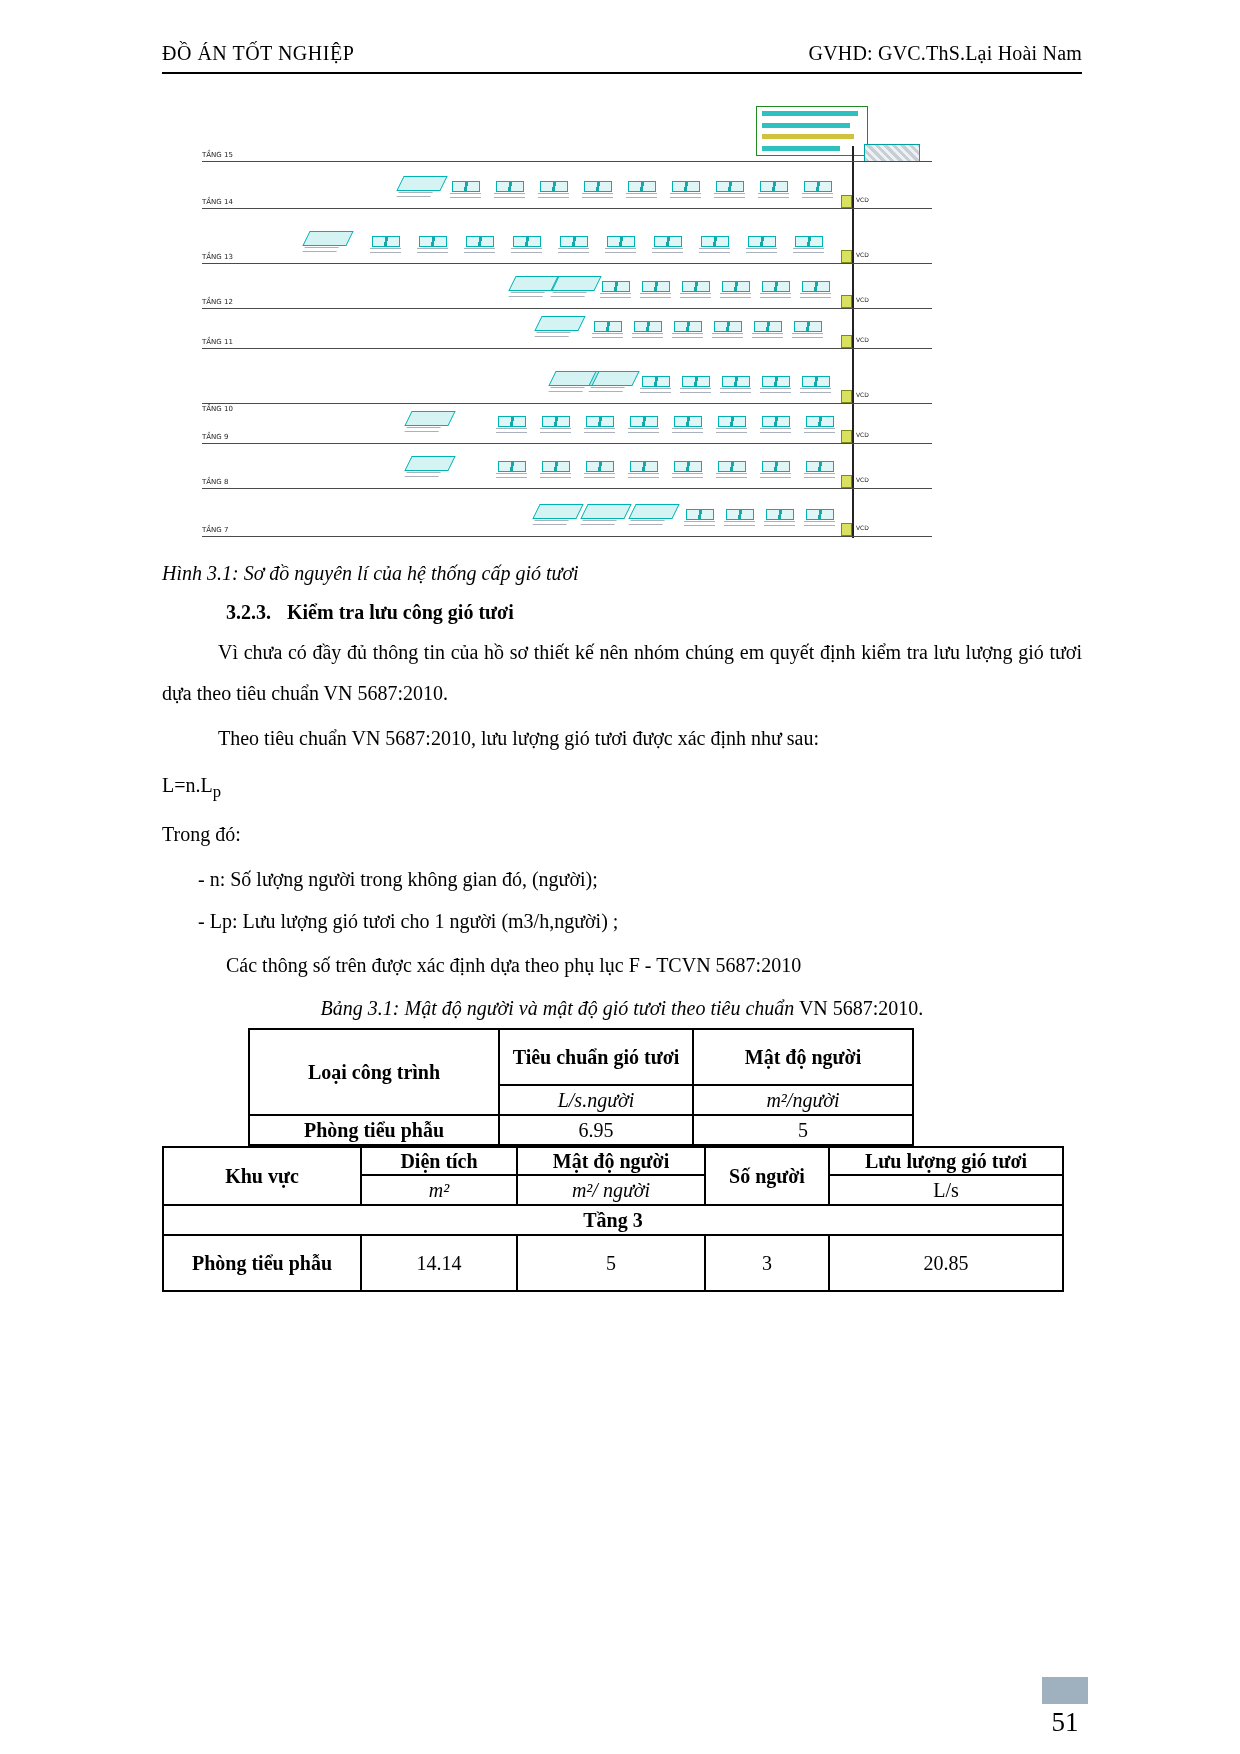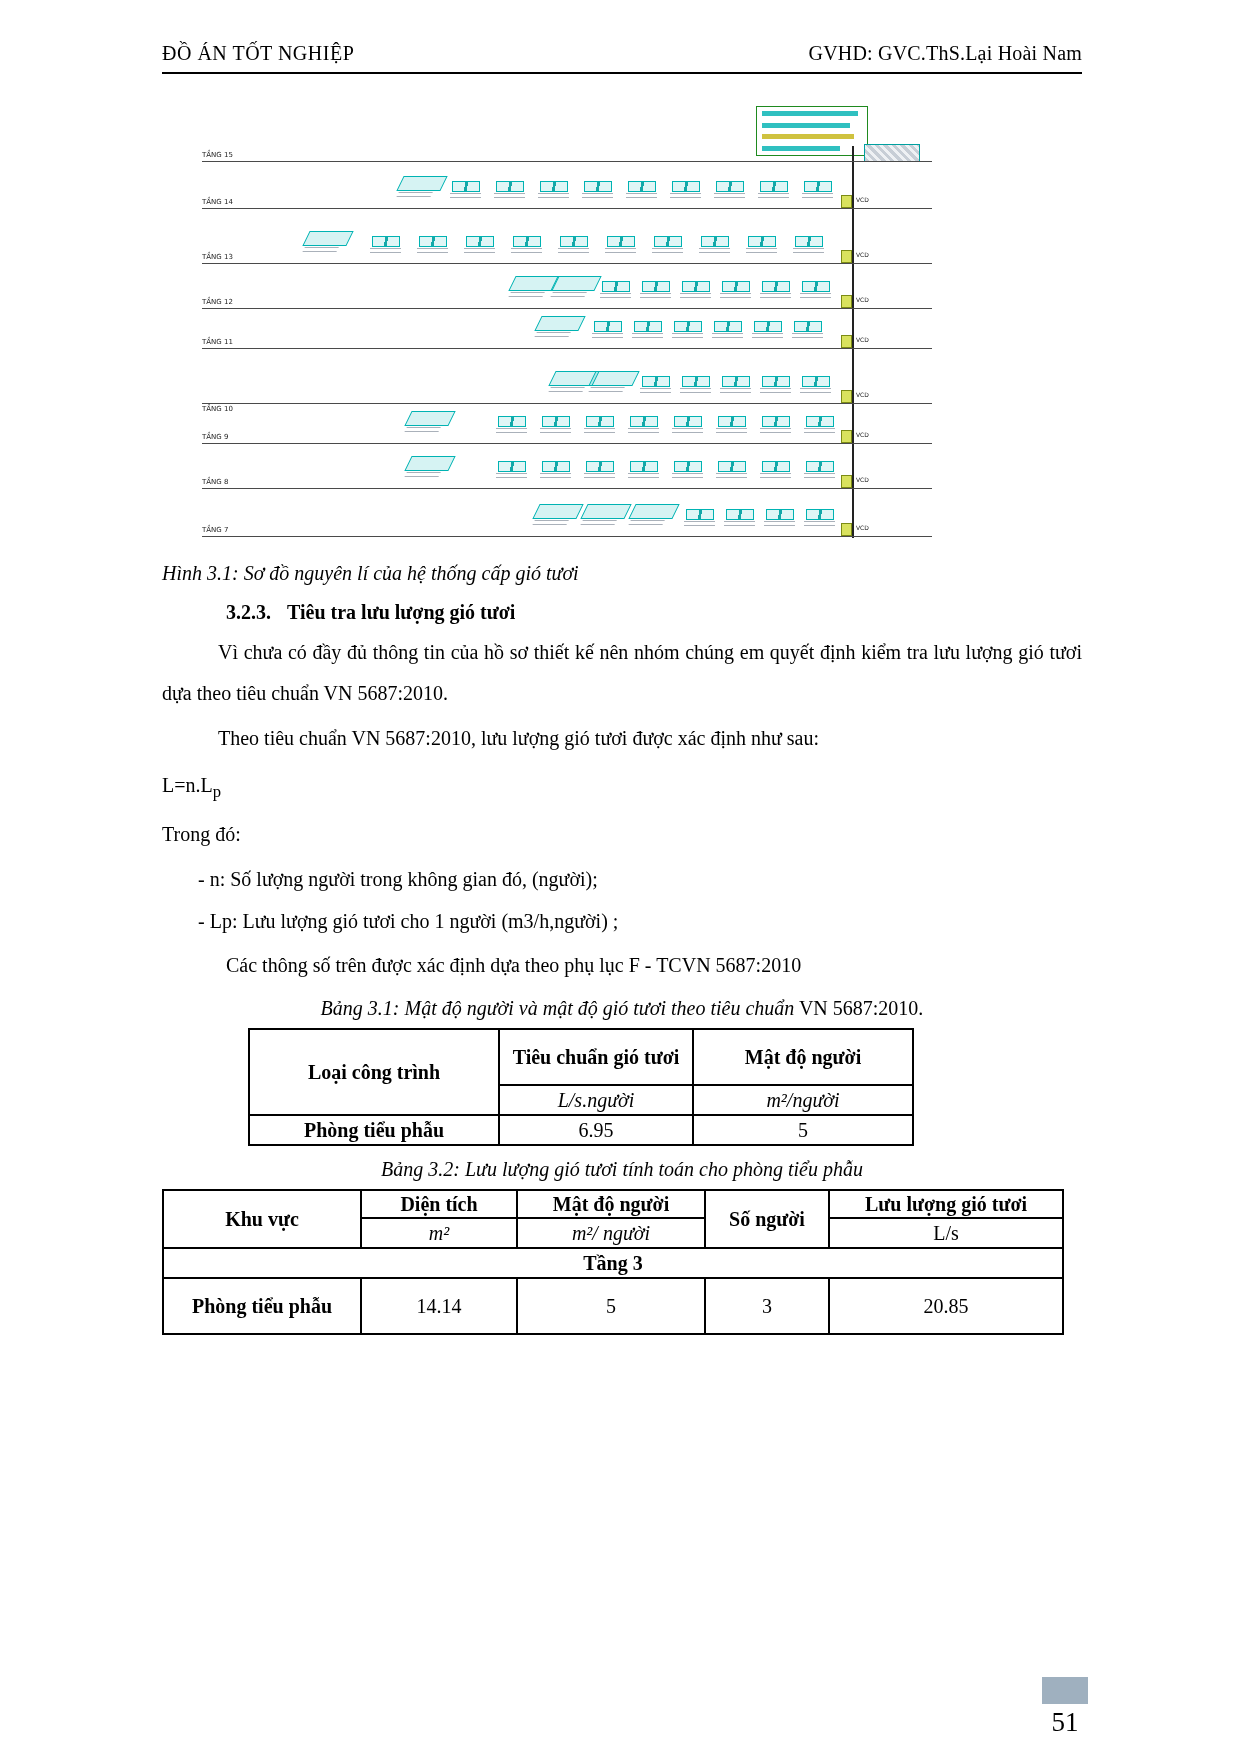--- a/index.html
+++ b/index.html
@@ -181,21 +181,21 @@
       <div class="u-big" style="left: 432px; top: 398px;"></div>
       <div class="u" style="left: 486px; top: 403px;"></div>
       <div class="u" style="left: 526px; top: 403px;"></div>
       <div class="u" style="left: 566px; top: 403px;"></div>
       <div class="u" style="left: 606px; top: 403px;"></div>
     </div>
 
   <div class="fig-caption">Hình 3.1: Sơ đồ nguyên lí của hệ thống cấp gió tươi</div>
 
   <div class="section-heading">
-    <span class="num">3.2.3.</span><span>Tiêu tra lưu lượng gió tươi</span>
+    <span class="num">3.2.3.</span><span>Kiểm tra lưu công gió tươi</span>
   </div>
 
   <div class="para">Vì chưa có đầy đủ thông tin của hồ sơ thiết kế nên nhóm chúng em quyết định kiểm tra lưu lượng gió tươi dựa theo tiêu chuẩn VN 5687:2010.</div>
   <div class="para">Theo tiêu chuẩn VN 5687:2010, lưu lượng gió tươi được xác định như sau:</div>
 
   <div class="formula">
     <span>L=n.L</span><sub>p</sub>
   </div>
 
   <div class="para noindent">Trong đó:</div>
@@ -222,21 +222,20 @@
     </tr>
     <tr class="h30">
       <td class="b">Phòng tiểu phẫu</td>
       <td>6.95</td>
       <td>5</td>
     </tr>
   </tbody>
     </table>
 
 
-  <div class="tbl-caption">Bảng 3.2: Lưu lượng gió tươi tính toán cho phòng tiểu phẫu</div>
 
   <table class="tbl">
     <tbody>
         <tr class="h28">
       <td rowspan="2" class="b t32c1">Khu vực</td>
       <td class="b t32c2">Diện tích</td>
       <td class="b t32c3">Mật độ người</td>
       <td rowspan="2" class="b t32c4">Số người</td>
       <td class="b t32c5">Lưu lượng gió tươi</td>
     </tr>

